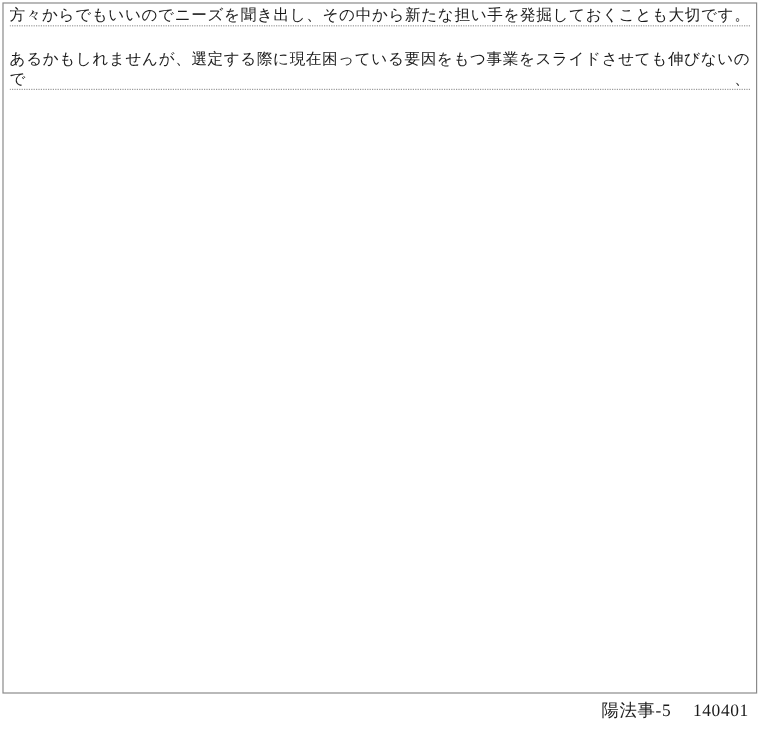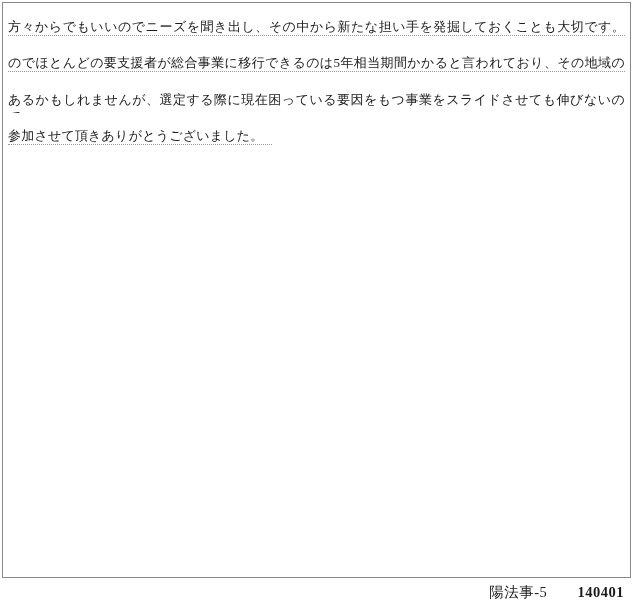--- a/index.html
+++ b/index.html
@@ -22,21 +22,20 @@
     top: 2px;
     right: 9px;
     bottom: 30px;
     border: 1px solid #8a8a8a;
     padding: 1px 5px 0 5px;
     box-sizing: border-box;
     background: #ffffff;
   }
   .line {
     height: 36.3px;
-    padding-top: 14px;
     box-sizing: border-box;
     overflow: hidden;
     font-size: 13px;
   }
   .line .t {
     display: block;
     line-height: 17px;
     letter-spacing: 0.2px;
   }
   .line.justify .t {
@@ -59,39 +58,34 @@
   .footer {
     position: absolute;
     right: 16px;
     top: 583px;
     font-size: 14.5px;
     letter-spacing: 0.5px;
     color: #1b1b1b;
     white-space: nowrap;
   }
   .footer .doc-number {
-    margin-left: 26px;
-    font-weight: bold;
+    margin-left: 14px;
   }
 </style>
 </head>
 <body>
 
 <div class="page">
   <div class="doc-box">
     <div id="lines">
         <div class="line justify">
           <span class="t">方々からでもいいのでニーズを聞き出し、その中から新たな担い手を発掘しておくことも大切です。</span>
         </div>
         <div class="line justify">
-          <span class="t">のでほとんどの要支援者が総合事業に移行できるのは5年相当期間かかると言われており、その地域の</span>
-        </div>
-        <div class="line justify">
           <span class="t">あるかもしれませんが、選定する際に現在困っている要因をもつ事業をスライドさせても伸びないので、</span>
         </div>
-        <div class="line partial"><span class="t">参加させて頂きありがとうございました。</span></div>
       </div>
   </div>
   <div class="footer">
     <span class="doc-code">陽法事-5</span>
     <span class="doc-number">140401</span>
   </div>
 </div>
 
 </body></html>

